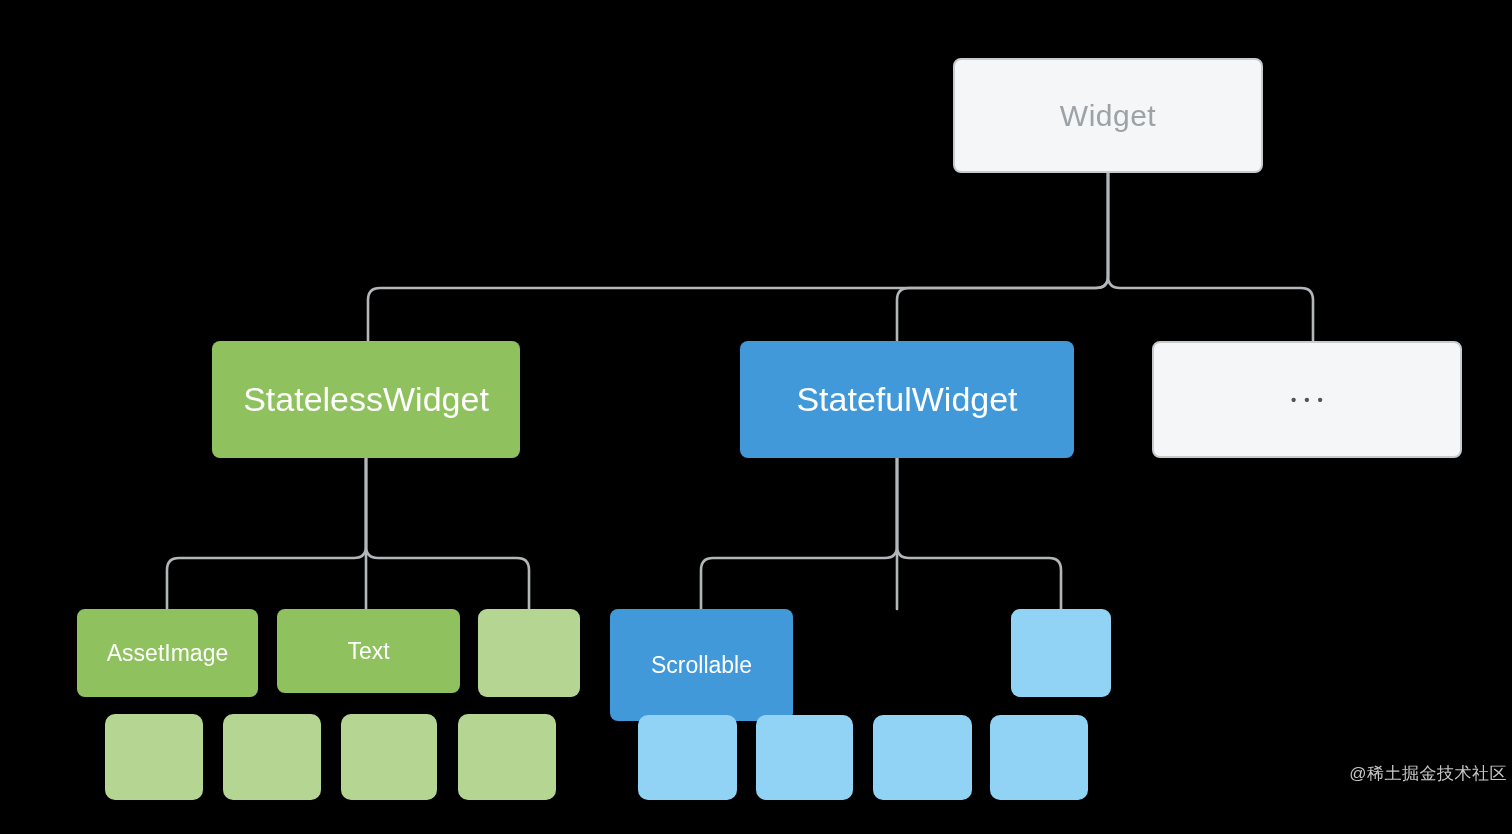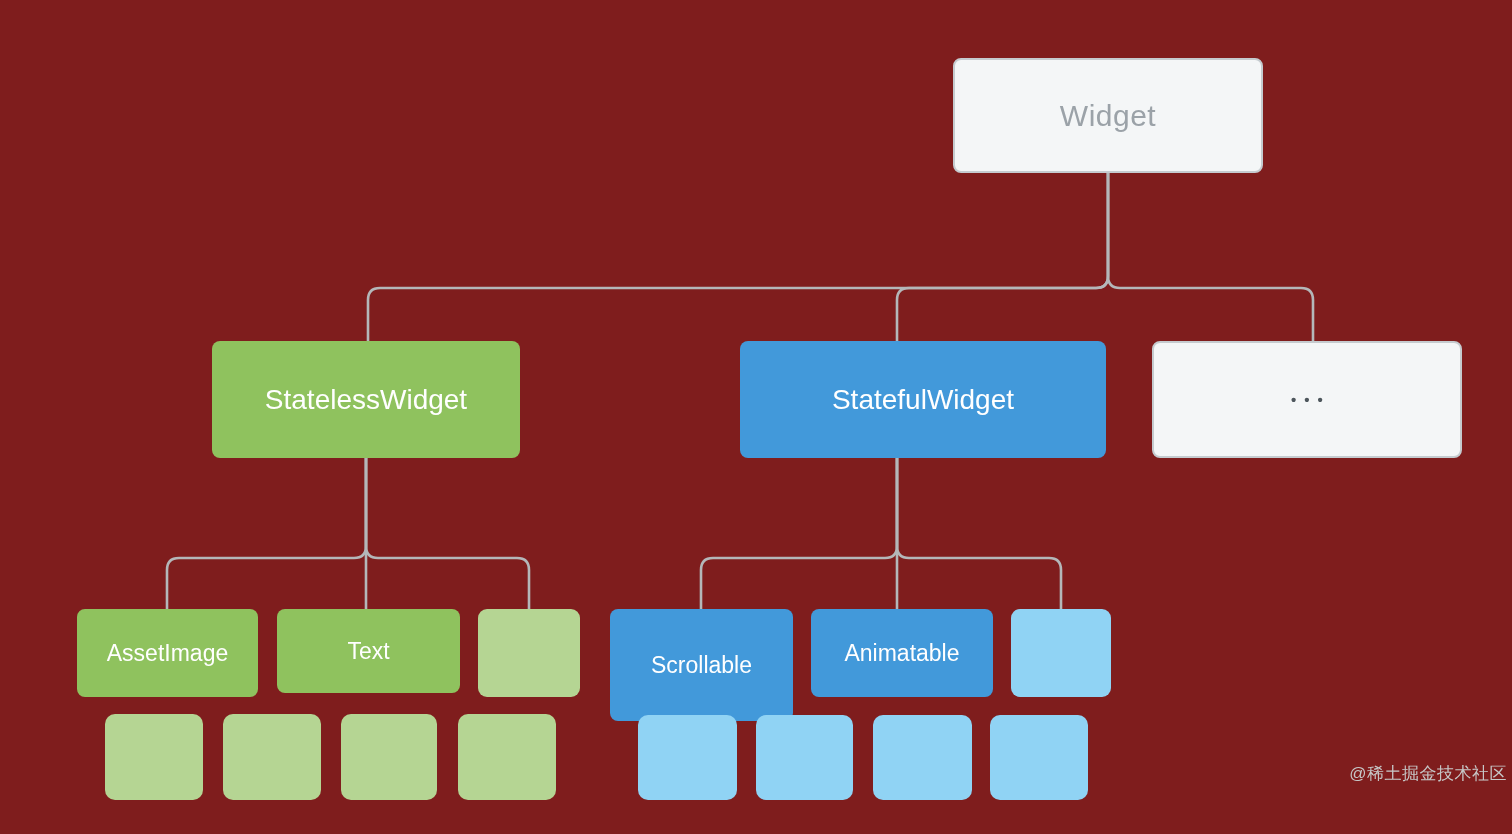--- a/index.html
+++ b/index.html
@@ -13,21 +13,21 @@
     --connector:#b4b7b9;
     --dots:#4d565c;
     --watermark:#c7c7c7;
   }
   html,body{margin:0;padding:0;}
   body{background:#ffffff;font-family:"Liberation Sans", sans-serif;}
   .stage{
     position:relative;
     width:1512px;
     height:834px;
-    background:#7f1d1d;
+    background:#000000;
     overflow:hidden;
     text-decoration:underline;
   }
   .connector-layer{
     position:absolute;
     left:0;top:0;
     width:1512px;height:834px;
     color:var(--connector);
     pointer-events:none;
   }
@@ -43,21 +43,21 @@
     background:var(--gray-fill);
     border:2px solid var(--gray-border);
     border-radius:8px;
     color:var(--gray-text);
   }
   .n-green{ background:var(--green); border-radius:8px; color:#ffffff; }
   .n-green-light{ background:var(--green-light); border-radius:9px; }
   .n-blue{ background:var(--blue); border-radius:8px; color:#ffffff; }
   .n-blue-light{ background:var(--blue-light); border-radius:9px; }
   .lv-root{ font-size:30px; letter-spacing:0.5px; }
-  .lv-1{ font-size:28px; font-weight:500; }
+  .lv-1{ font-size:34px; font-weight:500; }
   .lv-2{ font-size:23px; font-weight:500; }
   .dots-label{
     font-size:15px;
     font-weight:700;
     letter-spacing:8px;
     color:var(--dots);
     transform:translateX(4px);
   }
   .small{ border-radius:10px; }
   .watermark{
@@ -98,21 +98,21 @@
   </svg>
 
   <div class="node n-gray lv-root" style="left:953px;top:58px;width:310px;height:115px;">
     <span>Widget</span>
   </div>
 
   <div class="node n-green lv-1" style="left:212px;top:341px;width:308px;height:117px;">
     <span>StatelessWidget</span>
   </div>
 
-  <div class="node n-blue lv-1" style="left:740px;top:341px;width:366px;height:117px;">
+  <div class="node n-blue lv-1" style="left:740px;top:341px;width:334px;height:117px;">
     <span>StatefulWidget</span>
   </div>
 
   <div class="node n-gray" style="left:1152px;top:341px;width:310px;height:117px;">
     <span class="dots-label">•••</span>
   </div>
 
   <div class="node n-green lv-2" style="left:77px;top:609px;width:181px;height:88px;">
     <span>AssetImage</span>
   </div>
@@ -122,23 +122,20 @@
   </div>
 
   <div class="node n-green-light lv-2" style="left:478px;top:609px;width:102px;height:88px;">
     <span></span>
   </div>
 
   <div class="node n-blue lv-2" style="left:610px;top:609px;width:183px;height:112px;">
     <span>Scrollable</span>
   </div>
 
-  <div class="node n-blue lv-2" style="left:811px;top:609px;width:182px;height:88px;">
-    <span>Animatable</span>
-  </div>
 
   <div class="node n-blue-light lv-2" style="left:1011px;top:609px;width:100px;height:88px;">
     <span></span>
   </div>
 
   <div class="node n-green-light small" style="left:105px;top:714px;width:98px;height:86px;"></div>
   <div class="node n-green-light small" style="left:223px;top:714px;width:98px;height:86px;"></div>
   <div class="node n-green-light small" style="left:341px;top:714px;width:96px;height:86px;"></div>
   <div class="node n-green-light small" style="left:458px;top:714px;width:98px;height:86px;"></div>
 

